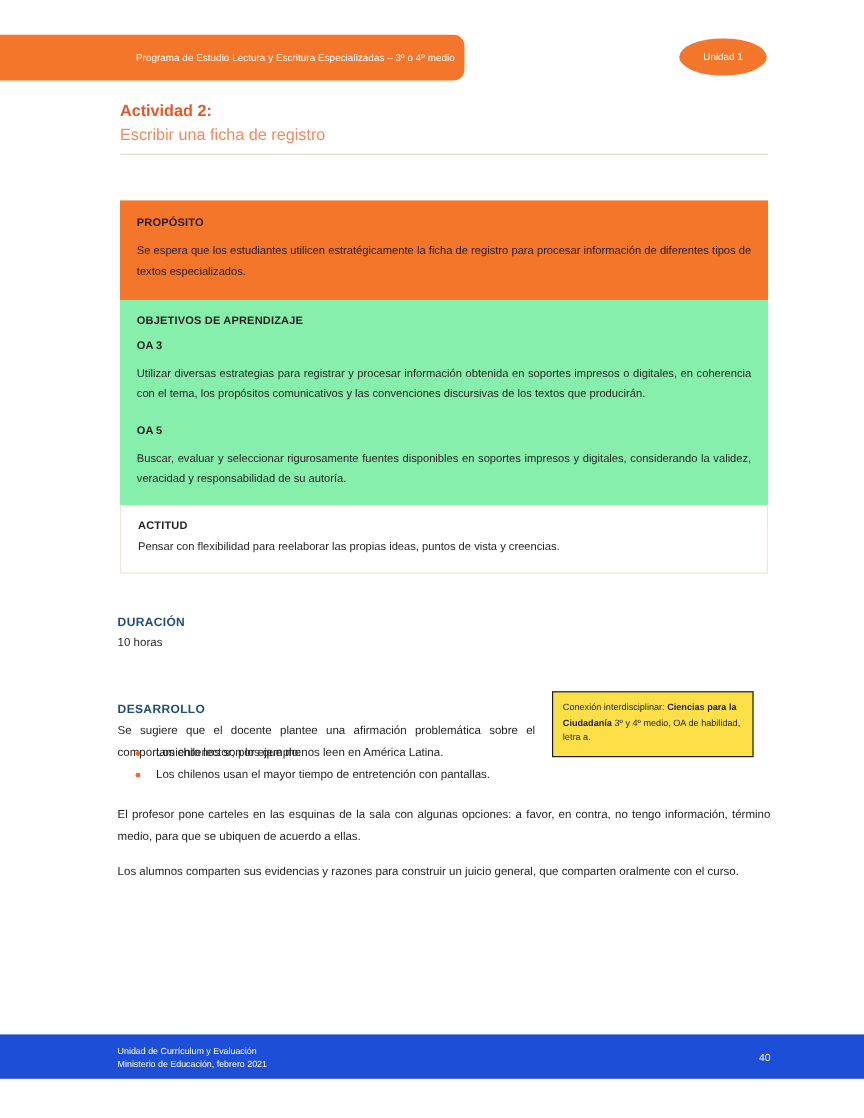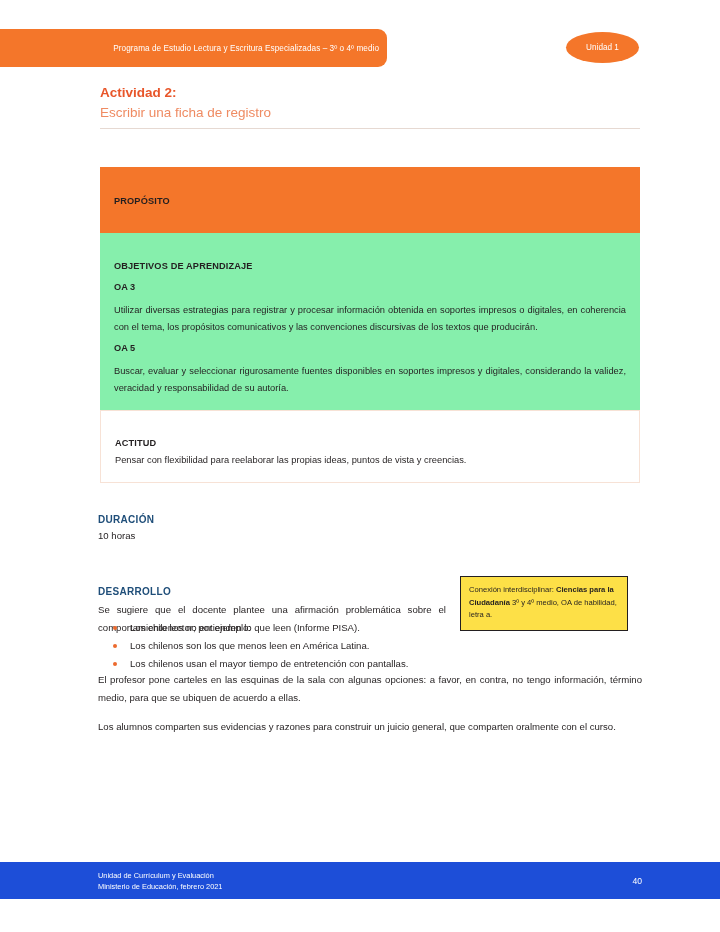--- a/index.html
+++ b/index.html
@@ -106,40 +106,40 @@
   .box-actitud {
     background: #ffffff;
     border: 1px solid #f7e2d6;
     padding: 11px 14px 13px 14px;
   }
   .box-heading {
     font-size: 9.2px;
     font-weight: bold;
     color: #231f20;
     letter-spacing: 0.15px;
-    margin: 16px 0 11px 0;
+    margin: 0 0 11px 0;
   }
   .box-heading.tight {
     margin-bottom: 4px;
   }
   .box-subheading {
     font-size: 9.2px;
     font-weight: bold;
     color: #231f20;
     margin: 0 0 10px 0;
   }
   .box-para {
     font-size: 9.3px;
     line-height: 16.5px;
     color: #231f20;
     text-align: justify;
     margin: 0;
   }
   .box-para + .box-subheading {
-    margin-top: 8px;
+    margin-top: 18px;
   }
 
   
   .section-heading {
     color: #1f4e79;
     font-size: 10px;
     font-weight: bold;
     letter-spacing: 0.3px;
     margin: 0;
   }
@@ -272,20 +272,21 @@
 <div class="title-block">
   <div class="activity-label">Actividad 2:</div>
   <div class="activity-name">Escribir una ficha de registro</div>
   <div class="title-rule"></div>
 </div>
 
 <div class="boxes">
 
   <div class="box-proposito">
     <div class="box-heading">PROPÓSITO</div>
+    <p class="box-para">Se espera que los estudiantes utilicen estratégicamente la ficha de registro para procesar información de diferentes tipos de textos especializados.</p>
   </div>
 
   <div class="box-oa">
     <div class="box-heading">OBJETIVOS DE APRENDIZAJE</div>
     <div class="box-subheading">OA 3</div>
     <p class="box-para">Utilizar diversas estrategias para registrar y procesar información obtenida en soportes impresos o digitales, en coherencia con el tema, los propósitos comunicativos y las convenciones discursivas de los textos que producirán.</p>
     <div class="box-subheading">OA 5</div>
     <p class="box-para">Buscar, evaluar y seleccionar rigurosamente fuentes disponibles en soportes impresos y digitales, considerando la validez, veracidad y responsabilidad de su autoría.</p>
   </div>
 
@@ -304,21 +305,20 @@
 <div class="desarrollo-block">
   <div class="section-heading">DESARROLLO</div>
   <p class="desarrollo-intro">Se sugiere que el docente plantee una afirmación problemática sobre el comportamiento lector; por ejemplo:</p>
 </div>
 
 <div class="conexion-box">
   <div class="conexion-text"><span>Conexión interdisciplinar: </span><b>Ciencias para la Ciudadanía</b><span> 3º y 4º medio, OA de habilidad, letra a.</span></div>
 </div>
 
 <ul class="bullets">
-  <li>Los chilenos no entienden lo que leen (Informe PISA).</li>
   <li>Los chilenos son los que menos leen en América Latina.</li>
   <li>Los chilenos usan el mayor tiempo de entretención con pantallas.</li>
 </ul>
 
 <div class="tail-block">
   <p class="tail-para">El profesor pone carteles en las esquinas de la sala con algunas opciones: a favor, en contra, no tengo información, término medio, para que se ubiquen de acuerdo a ellas.</p>
   <p class="tail-para second">Los alumnos comparten sus evidencias y razones para construir un juicio general, que comparten oralmente con el curso.</p>
 </div>
 
 <div class="footer">

